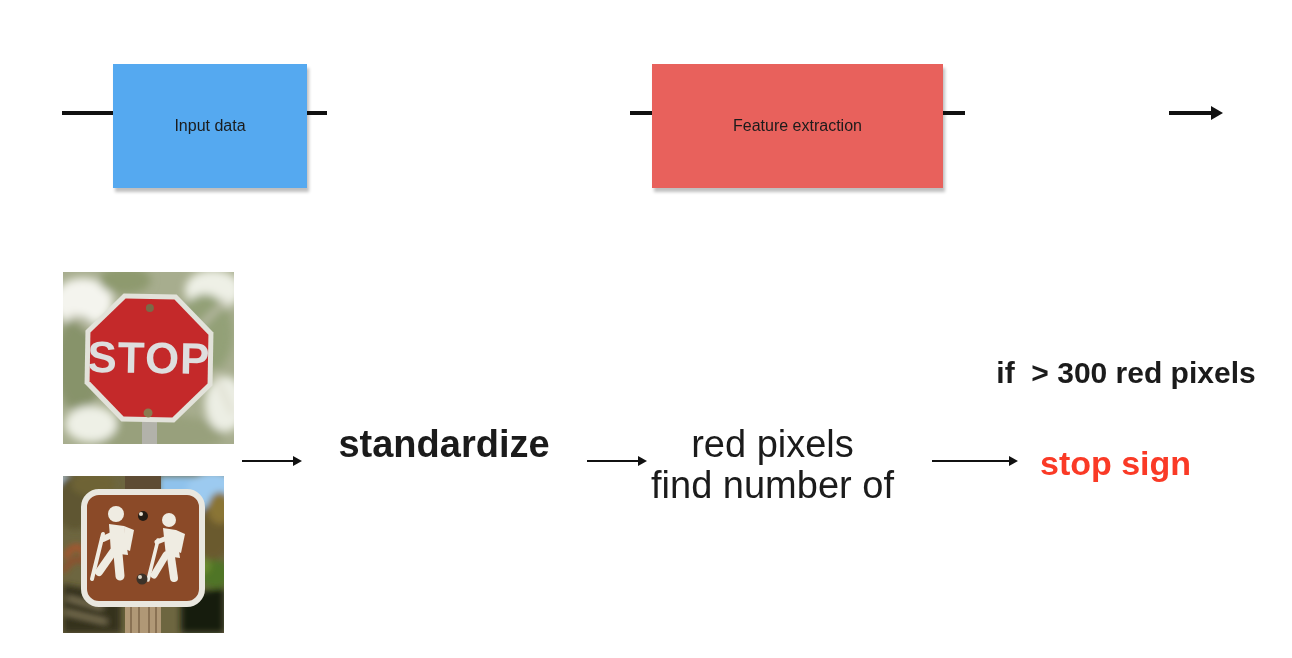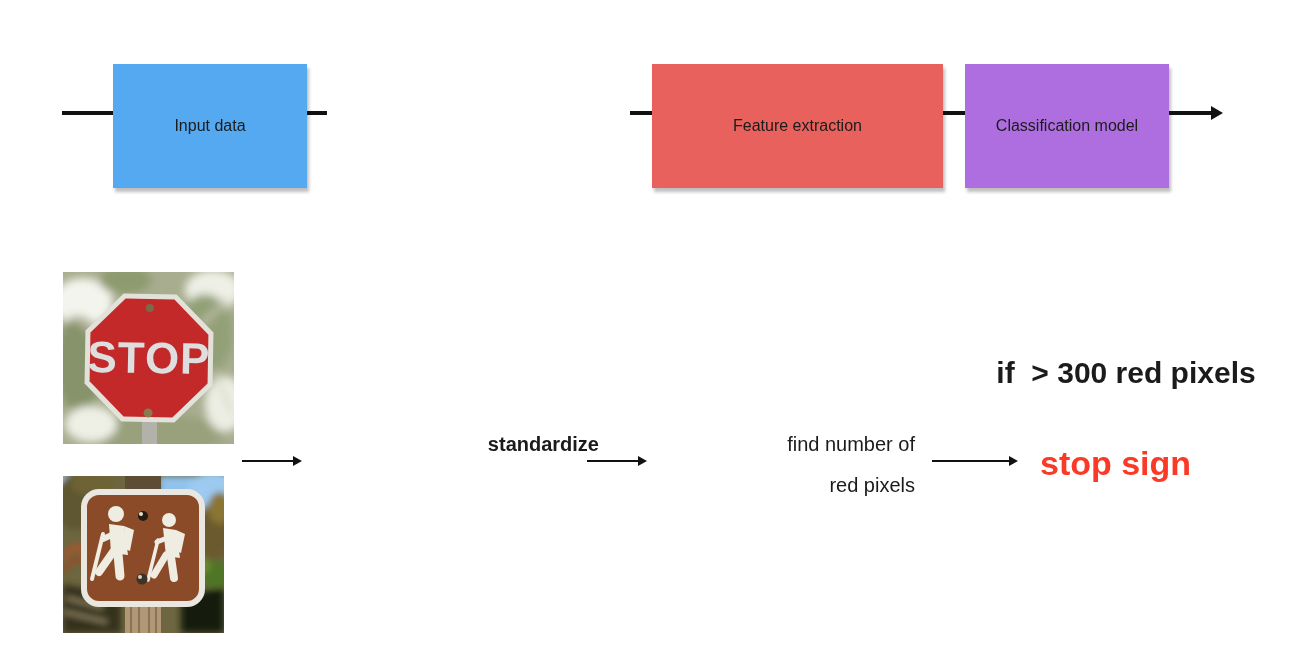--- a/index.html
+++ b/index.html
@@ -30,21 +30,21 @@
   .end-arrow::after{right:-12px;top:-5px;border-width:7px 0 7px 12px;}
   
   .photo{position:absolute;display:block;}
   .stop-photo{left:63px;top:272px;}
   .hike-photo{left:63px;top:476px;}
   .sarrow{height:2px;top:460px;}
   .sarrow::after{right:-9px;top:-4px;border-width:5px 0 5px 9px;}
   .a1{left:242px;width:51px;}
   .a2{left:587px;width:51px;}
   .a3{left:932px;width:77px;}
-  .step{position:absolute;text-align:right;line-height:41px;font-size:20px;}
+  .step{position:absolute;text-align:center;line-height:41px;font-size:38px;}
   .step1{left:289px;top:424px;width:310px;font-weight:bold;}
   .step2{left:630px;top:424px;width:285px;font-weight:normal;}
   .condition{
     position:absolute;left:960px;top:356px;width:332px;text-align:center;
     font-size:30px;font-weight:bold;white-space:pre;
   }
   .result{
     position:absolute;left:1040px;top:444px;width:220px;
     font-size:34px;font-weight:bold;
   }
@@ -61,23 +61,20 @@
   </div>
   <div class="hline c1"></div>
 
   <div class="hline c2"></div>
 
   <div class="pbox b2" style="background: rgb(232, 97, 92);">
     <span>Feature extraction</span>
   </div>
   <div class="hline c3"></div>
 
-  <div class="pbox b3" style="background: rgb(174, 110, 224);">
-    <span>Classification model</span>
-  </div>
   <div class="arrow end-arrow"></div>
 
   <svg class="photo stop-photo" width="171" height="172" viewBox="0 0 171 172">
     <defs>
         <filter id="blur1" x="-30%" y="-30%" width="160%" height="160%">
           <feGaussianBlur stdDeviation="4"></feGaussianBlur>
         </filter>
       </defs>
     <rect x="0" y="0" width="171" height="172" fill="#a7ad8e"></rect>
     <g filter="url(#blur1)">
@@ -158,22 +155,22 @@
 
   <div class="arrow sarrow a1"></div>
 
   <div class="step step1">
     <div>standardize</div>
   </div>
 
   <div class="arrow sarrow a2"></div>
 
   <div class="step step2">
+    <div>red pixels</div>
     <div>find number of</div>
-    <div>red pixels</div>
   </div>
 
   <div class="arrow sarrow a3"></div>
 
   <div class="condition">if  &gt; 300 red pixels</div>
 
   <div class="result" style="color: rgb(250, 58, 38);">stop sign</div>
 
 </div>
 

